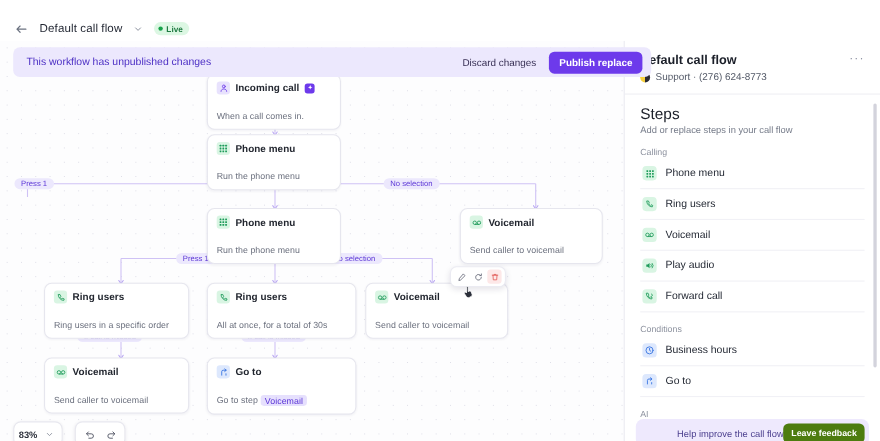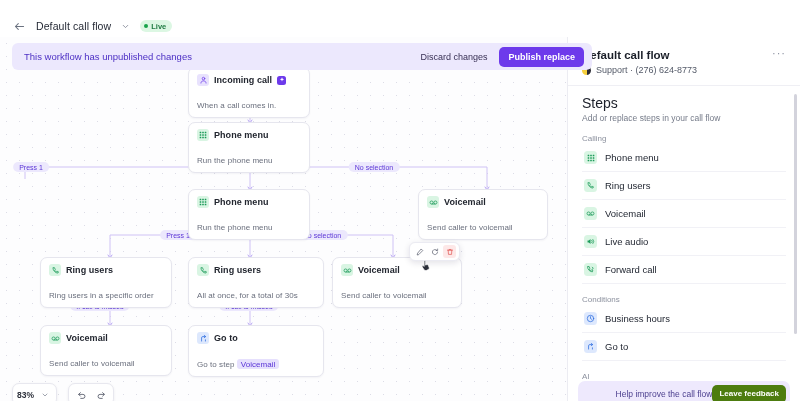--- a/index.html
+++ b/index.html
@@ -503,21 +503,21 @@
       </div>
 
       <div class="sb-item">
         <span class="sb-ico ico-green">
           <svg viewBox="0 0 14 14" width="9" height="9" fill="none" stroke="currentColor" stroke-width="1.2" stroke-linecap="round" stroke-linejoin="round">
               <path d="M2.4 5.4h2L7 3.2v7.6L4.4 8.6h-2z" fill="currentColor" stroke="none"></path>
               <path d="M9 5.2a2.6 2.6 0 0 1 0 3.6"></path>
               <path d="M10.8 3.8a4.8 4.8 0 0 1 0 6.4"></path>
             </svg>
         </span>
-        <span class="sb-label">Live audio</span>
+        <span class="sb-label">Play audio</span>
       </div>
 
       <div class="sb-item">
         <span class="sb-ico ico-green">
           <svg viewBox="0 0 14 14" width="9" height="9" fill="none" stroke="currentColor" stroke-width="1.2" stroke-linecap="round" stroke-linejoin="round">
               <path d="M2.4 3c0 4 3.6 7.6 7.6 7.6l.7-2-2.3-1-1.1 1.1A8.6 8.6 0 0 1 5 6.3l1.1-1.1-1-2.3z"></path>
               <path d="M9.6 3.6l1.8 1.6-1.8 1.6"></path>
             </svg>
         </span>
         <span class="sb-label">Forward call</span>

